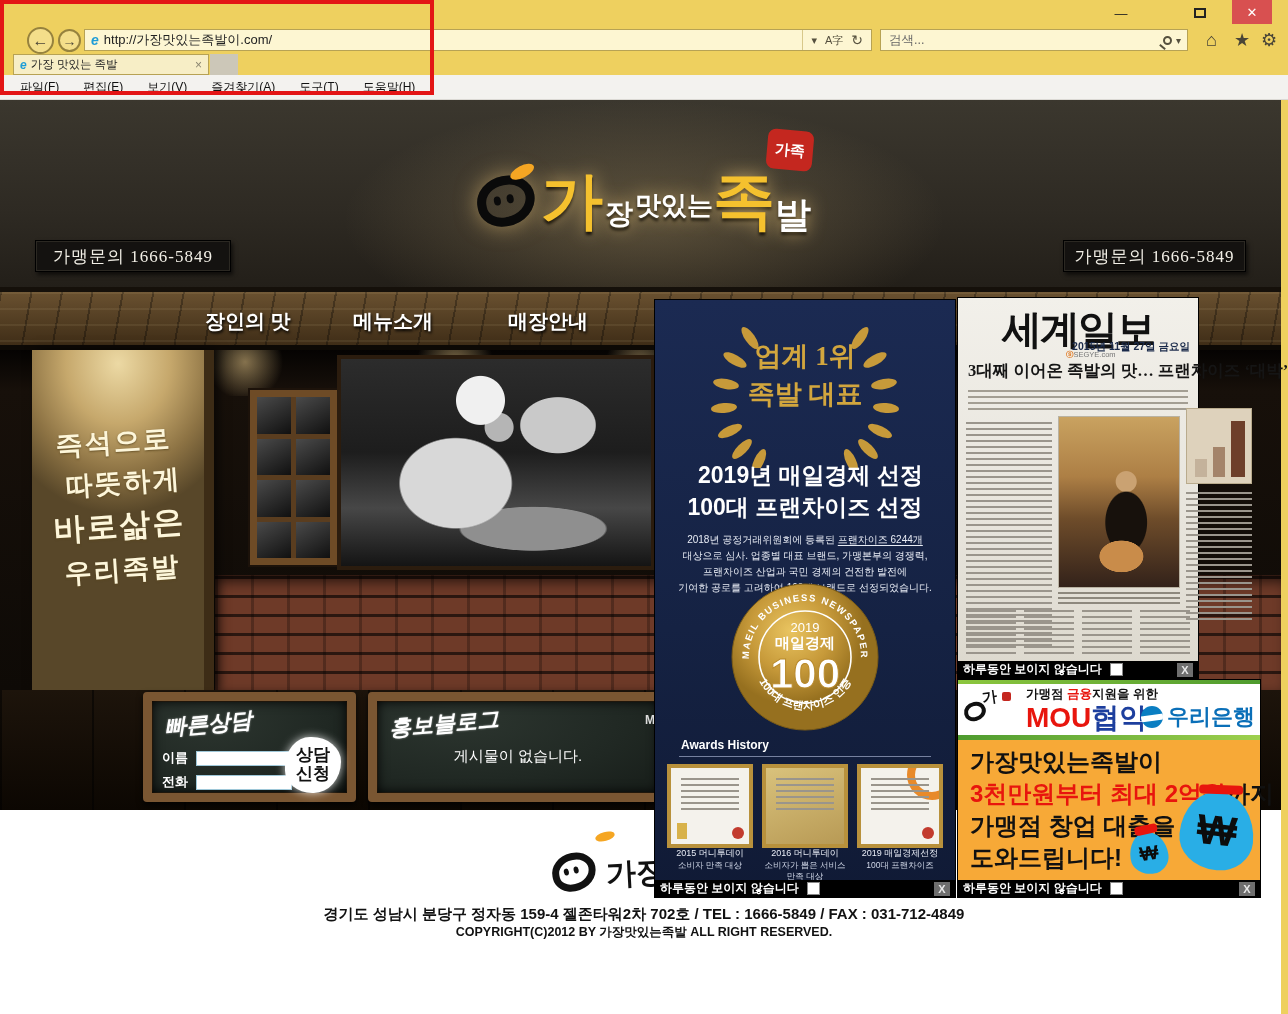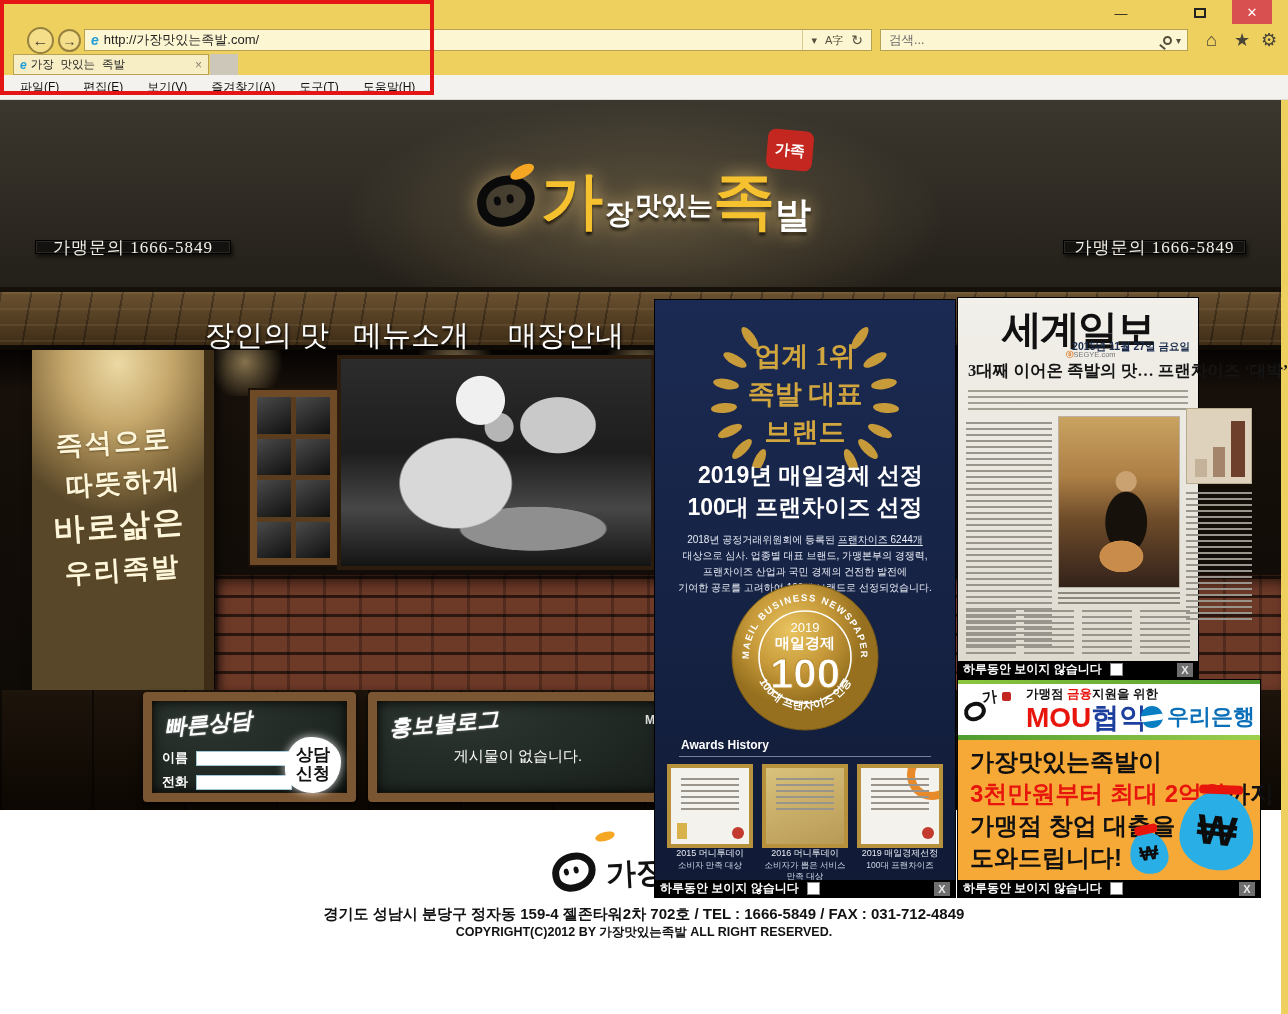--- a/index.html
+++ b/index.html
@@ -27,53 +27,53 @@
   .searchbox input::placeholder{color:#666;}
   .mag{width:9px;height:9px;border:2px solid #55503e;border-radius:50%;position:relative;margin-right:4px;}
   .mag::after{content:"";position:absolute;left:-6px;top:8px;width:7px;height:2px;background:#55503e;transform:rotate(40deg);}
   .sb-drop{color:#55503e;font-size:10px;margin-right:6px;}
   .chromeicon{position:absolute;top:4px;font-size:18px;color:#494537;line-height:20px;}
   .ic-home{left:1206px;}
   .ic-star{left:1234px;}
   .ic-gear{left:1261px;}
   .tabrow{position:absolute;left:0;top:54px;width:1288px;height:21px;}
   .tab{position:absolute;left:13px;top:0;width:196px;height:21px;background:#f7eec6;border:1px solid #b7a254;display:flex;align-items:center;padding:0 6px;}
-  .tab .title{font-size:11.5px;color:#222;flex:1;white-space:nowrap;overflow:hidden;font-family:Liberation Mono, monospace;}
+  .tab .title{font-size:11.5px;color:#222;flex:1;white-space:nowrap;overflow:hidden;}
   .tab .x{color:#8a8570;font-size:12px;margin-left:4px;}
   .tabstub{position:absolute;left:210px;top:0;width:28px;height:21px;background:#ccc7b8;}
   .menubar{position:absolute;left:0;top:75px;width:1288px;height:25px;background:#f3f2ef;border-bottom:1px solid #dbd9d4;display:flex;align-items:center;gap:24px;padding-left:20px;}
   .menubar span{font-size:12px;color:#111;}
   .annotation{position:absolute;left:0;top:0;width:434px;height:95px;border:4px solid #e31515;z-index:60;pointer-events:none;}
 
   
   .siteband{position:absolute;left:1281px;top:100px;width:7px;height:914px;background:#eed05f;z-index:5;}
   .hdr{position:absolute;left:0;top:100px;width:1288px;height:187px;
     background:radial-gradient(ellipse 430px 170px at 50% 64%,rgba(214,184,124,.28),transparent 70%),
     linear-gradient(180deg,#3b372e 0%,#2e2a23 60%,#231f19 100%);}
-  .phonebar{position:absolute;top:140px;height:14px;background:#141210;border:1px solid #000;box-shadow:inset 0 0 0 1px #2b2822,2px 3px 4px rgba(0,0,0,.6);color:#f2efe6;font-family:"Liberation Serif",serif;font-size:17px;display:flex;align-items:center;justify-content:center;letter-spacing:1px;}
+  .phonebar{position:absolute;top:140px;height:32px;background:#141210;border:1px solid #000;box-shadow:inset 0 0 0 1px #2b2822,2px 3px 4px rgba(0,0,0,.6);color:#f2efe6;font-family:"Liberation Serif",serif;font-size:17px;display:flex;align-items:center;justify-content:center;letter-spacing:1px;}
   .phone-l{left:35px;width:196px;}
   .phone-r{left:1063px;width:183px;}
   .logo{position:absolute;left:50%;top:26px;transform:translateX(-50%);width:470px;height:150px;display:flex;align-items:center;justify-content:center;text-shadow:0 0 18px rgba(255,214,130,.75),0 3px 3px #000;}
   .pig{width:58px;height:50px;border:9px solid #0a0a0a;border-radius:52% 48% 55% 45%;transform:rotate(-10deg);position:relative;margin-right:6px;flex:none;box-shadow:0 0 22px rgba(255,214,130,.5);}
   .pig::before,.pig::after{content:"";position:absolute;width:7px;height:9px;background:#0a0a0a;border-radius:50%;top:10px;}
   .pig::before{left:8px;} .pig::after{left:21px;}
   .pig .snout{position:absolute;right:-14px;top:-16px;width:26px;height:12px;background:#f5a623;border-radius:50%;transform:rotate(-18deg);}
   .lg-y{color:#f5c12e;font-size:62px;font-weight:900;font-family:"Liberation Serif",serif;line-height:1;}
   .lg-w-sm{color:#fff;font-size:28px;font-weight:900;font-family:"Liberation Serif",serif;line-height:1;margin:26px 2px 0 2px;}
   .lg-w{color:#fff;font-size:26px;font-weight:900;font-family:"Liberation Serif",serif;line-height:1;margin-top:10px;}
   .lg-bal{color:#fff;font-size:36px;font-weight:900;font-family:"Liberation Serif",serif;line-height:1;margin-top:28px;}
   .stamp{position:absolute;right:66px;top:4px;width:46px;height:40px;background:#c4271f;border-radius:8px;color:#fff;font-size:15px;font-weight:bold;display:flex;align-items:center;justify-content:center;transform:rotate(5deg);text-shadow:none;}
   .roof{position:absolute;left:0;top:287px;width:1288px;height:63px;
     background-color:#553e22;
     background-image:repeating-linear-gradient(180deg,rgba(255,235,180,.07) 0 2px,transparent 2px 16px),
       repeating-linear-gradient(100deg,rgba(0,0,0,.30) 0 2px,transparent 2px 30px),
       linear-gradient(180deg,#6a5130,#3f2d17);
     border-top:5px solid #15100a;border-bottom:5px solid #0d0905;}
   .roof nav{position:relative;height:100%;}
-  .navitem{position:absolute;top:24px;color:#fff;font-size:29px;font-weight:normal;text-shadow:1px 2px 3px #000;}
+  .navitem{position:absolute;top:16px;color:#fff;font-size:20px;font-weight:bold;text-shadow:1px 2px 3px #000;}
   .nav1{left:205px;} .nav2{left:353px;} .nav3{left:508px;}
 
   .store{position:absolute;left:0;top:350px;width:1288px;height:340px;background:
     linear-gradient(180deg,#050302 0%,#17100a 12%,#0e0a06 100%);}
   .lamps{position:absolute;left:0;top:0;width:1288px;height:46px;background:
     radial-gradient(circle at 245px 12px,rgba(255,220,150,.5),transparent 38px),
     radial-gradient(circle at 455px 12px,rgba(255,220,150,.45),transparent 38px),
     radial-gradient(circle at 640px 12px,rgba(255,220,150,.4),transparent 34px);}
   .brick{position:absolute;left:215px;top:225px;width:1073px;height:115px;
     background-color:#5f3325;
@@ -225,21 +225,21 @@
     </div>
     <div class="navbar">
       <div class="navcircle backbtn">
           <span>←</span>
         </div>
       <div class="navcircle fwdbtn">
           <span>→</span>
         </div>
       <div class="addrbar">
         <span class="ie-e">e</span>
-        <span class="url">http://가장맛있는족발.com/</span>
+        <span class="url">http://가장맛있는족발이.com/</span>
         <span class="addr-tools">
           <span>▾</span>
           <span>A字</span>
           <span style="font-size:14px">↻</span>
         </span>
       </div>
       <div class="searchbox">
         <input placeholder="검색..." style="">
         <span class="mag"></span>
         <span class="sb-drop">▾</span>
@@ -357,21 +357,20 @@
         <ellipse cx="36" cy="66" rx="5" ry="13" transform="rotate(-80 36 66)"></ellipse>
         <ellipse cx="34" cy="90" rx="5" ry="13" transform="rotate(-95 34 90)"></ellipse>
         <ellipse cx="40" cy="113" rx="5" ry="13" transform="rotate(-115 40 113)"></ellipse>
         <ellipse cx="52" cy="131" rx="5" ry="13" transform="rotate(-135 52 131)"></ellipse>
         <ellipse cx="69" cy="143" rx="5" ry="13" transform="rotate(-155 69 143)"></ellipse>
       </g>
       <use href="#lb" transform="translate(230,0) scale(-1,1)"></use>
     </svg>
     <div class="goldline aw-t1">업계 1위</div>
     <div class="goldline aw-t2">족발 대표</div>
-    <div class="goldline aw-t3">브랜드</div>
     <div class="wline aw-m1">2019년 매일경제 선정</div>
     <div class="wline aw-m2">100대 프랜차이즈 선정</div>
     <div class="aw-body">
       <span>2018년 공정거래위원회에 등록된 </span><u>프랜차이즈 6244개</u><br>
       <span>대상으로 심사. 업종별 대표 브랜드, 가맹본부의 경쟁력,</span><br>
       <span>프랜차이즈 산업과 국민 경제의 건전한 발전에</span><br>
       <span>기여한 공로를 고려하여 100개 브랜드로 선정되었습니다.</span>
     </div>
     <svg class="medal" width="150" height="150" viewBox="0 0 150 150">
       <defs>

